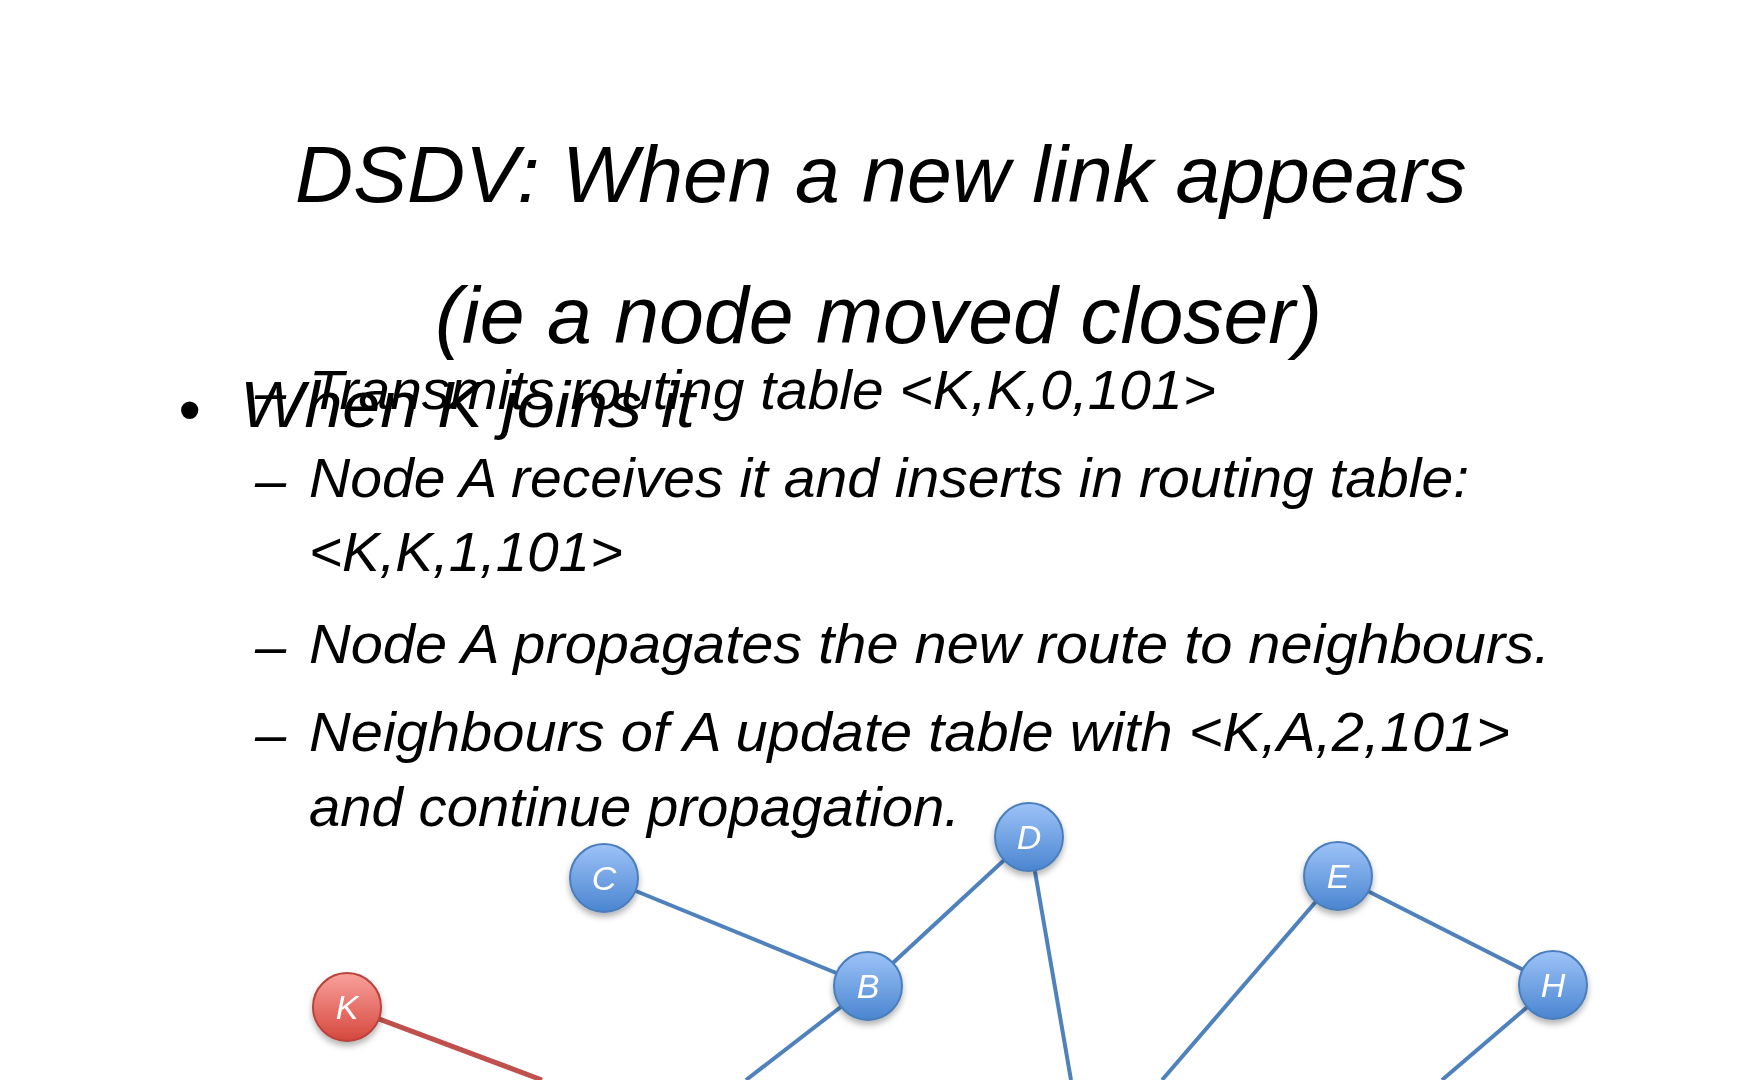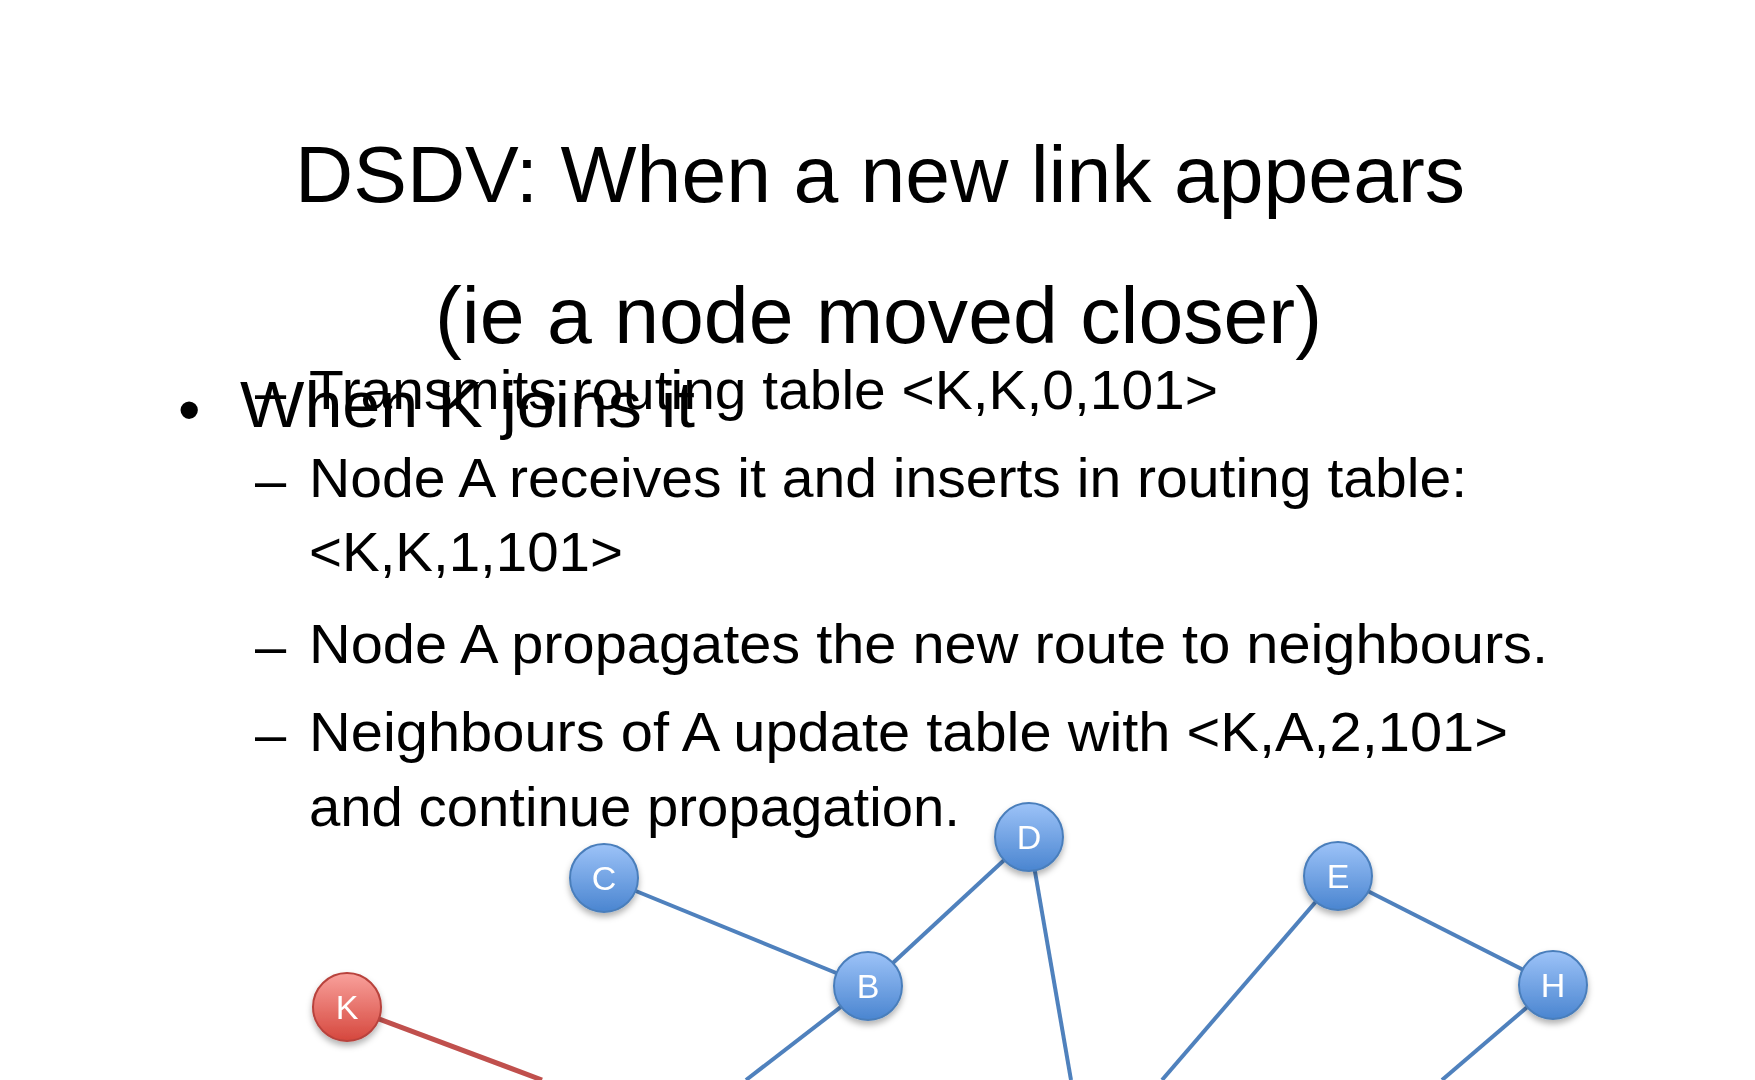--- a/index.html
+++ b/index.html
@@ -1,18 +1,18 @@
 <!DOCTYPE html>
 <html><head>
 <meta charset="utf-8">
 <style>
   html, body { margin:0; padding:0; background:#ffffff; }
   body { width:1755px; height:1080px; position:relative; overflow:hidden;
          font-family:"Liberation Sans", "DejaVu Sans", sans-serif; color:#000; }
-  .slide { position:absolute; left:0; top:0; width:1755px; height:1080px; background:#fff; }
+  .slide { position:absolute; left:0; top:0; width:1755px; height:1080px; background:#fff;font-style:italic; }
   .line { position:absolute; white-space:nowrap; transform-origin:left bottom; line-height:1; }
   .title { font-size:80px; }
   .lvl1 { font-size:64px; }
   .lvl2 { font-size:56px; }
   .bullet-dot { position:absolute; font-size:64px; line-height:1; }
   .dash { position:absolute; font-size:56px; line-height:1; }
   svg.graph { position:absolute; left:0; top:0; }
   .node-label { font-family:"Liberation Sans", sans-serif; font-size:34px; fill:#ffffff; }
 </style>
 </head>

